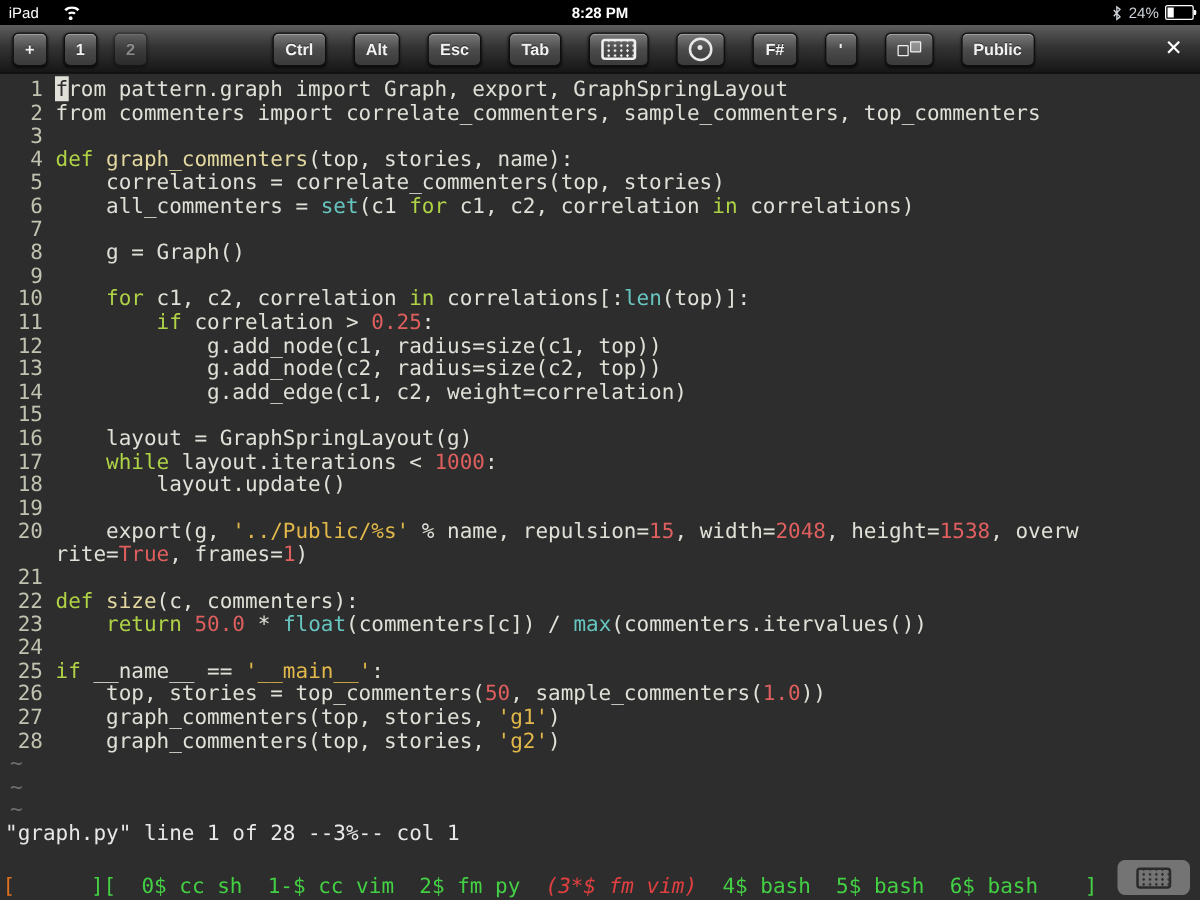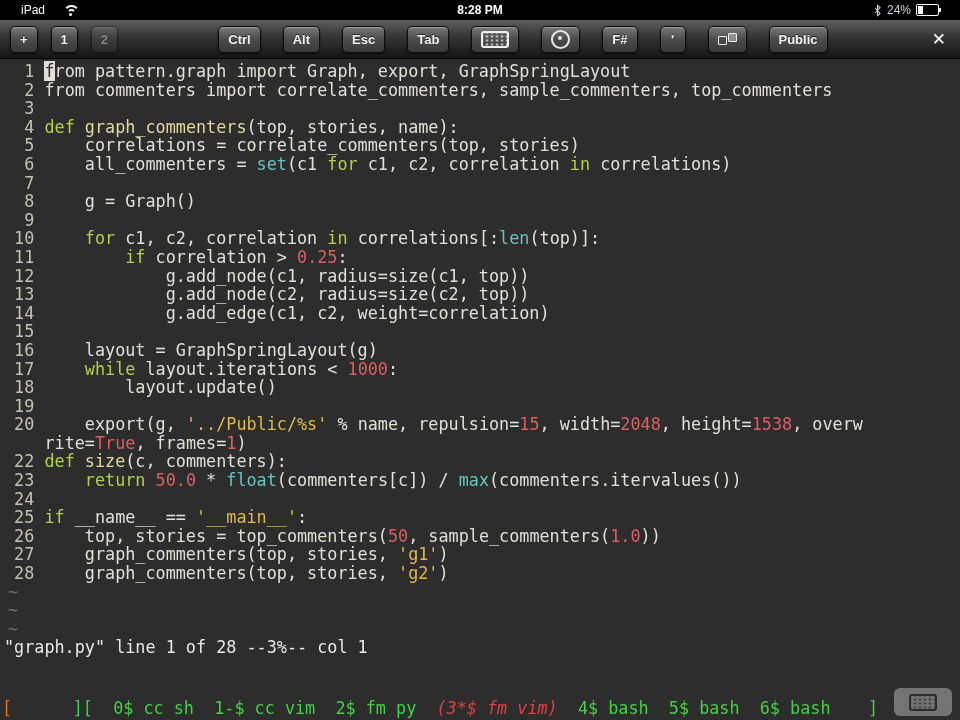--- a/index.html
+++ b/index.html
@@ -1,23 +1,23 @@
 <!DOCTYPE html>
 <html style="--background: #2d2d2d; --plain: #e0e0d8; --keyword: #afd246; --builtin: #67c5c0; --string: #e2b84b; --number: #df5f5f; --funcname: #e3d8a0; --line-number: #c2c2b0; --tilde: #707070; --status: #e8e8e8; --bar-green: #44d044; --bar-red: #e04040; --bar-orange: #df7020;"><head>
 <meta charset="utf-8">
 <style>
   html,body{margin:0;padding:0;background:#000;}
   .screen{position:relative;width:960px;height:720px;overflow:hidden;background:var(--background,#2d2d2d);}
 
   
   .device-bar{position:absolute;top:0;left:0;right:0;height:20px;background:#000;color:#fff;
     font-family:"Liberation Sans",sans-serif;font-size:12px;display:flex;align-items:center;}
-  .db-left{display:flex;align-items:center;gap:17px;padding-left:21px;}
+  .db-left{display:flex;align-items:center;gap:17px;padding-left:7px;}
   .db-time{position:absolute;left:50%;transform:translateX(-50%);font-weight:bold;}
-  .db-right{margin-left:auto;display:flex;align-items:center;gap:5px;padding-right:21px;color:#cfd4da;}
+  .db-right{margin-left:auto;display:flex;align-items:center;gap:5px;padding-right:5px;color:#cfd4da;}
   .wifi{position:relative;display:inline-block;width:15px;height:11px;}
   .wifi::before{content:"";position:absolute;left:0.5px;top:0;width:13px;height:13px;border:2px solid transparent;border-top-color:#fff;border-radius:50%;}
   .wifi::after{content:"";position:absolute;left:4.5px;top:4px;width:5px;height:5px;border:2px solid transparent;border-top-color:#fff;border-radius:50%;}
   .wifi-dot{position:absolute;left:6.5px;top:8.5px;width:3px;height:3px;background:#fff;border-radius:50%;}
   .batt{position:relative;display:inline-block;width:21px;height:10px;border:1px solid #fff;border-radius:2px;}
   .batt::after{content:"";position:absolute;right:-3px;top:2.5px;width:2px;height:4px;background:#fff;border-radius:0 1px 1px 0;}
   .batt-fill{position:absolute;left:1px;top:1px;bottom:1px;width:24%;background:#fff;}
 
   
   .toolbar{position:absolute;top:20px;left:0;right:0;height:39px;
@@ -135,20 +135,21 @@
         <div class="row"><span class="lnum"> 12 </span><span class="tok-p">            g.add_node(c1, radius=size(c1, top))</span></div>
         <div class="row"><span class="lnum"> 13 </span><span class="tok-p">            g.add_node(c2, radius=size(c2, top))</span></div>
         <div class="row"><span class="lnum"> 14 </span><span class="tok-p">            g.add_edge(c1, c2, weight=correlation)</span></div>
         <div class="row"><span class="lnum"> 15 </span></div>
         <div class="row"><span class="lnum"> 16 </span><span class="tok-p">    layout = GraphSpringLayout(g)</span></div>
         <div class="row"><span class="lnum"> 17 </span><span class="tok-p">    </span><span class="tok-k">while</span><span class="tok-p"> layout.iterations &lt; </span><span class="tok-n">1000</span><span class="tok-p">:</span></div>
         <div class="row"><span class="lnum"> 18 </span><span class="tok-p">        layout.update()</span></div>
         <div class="row"><span class="lnum"> 19 </span></div>
         <div class="row"><span class="lnum"> 20 </span><span class="tok-p">    export(g, </span><span class="tok-s">'../Public/%s'</span><span class="tok-p"> % name, repulsion=</span><span class="tok-n">15</span><span class="tok-p">, width=</span><span class="tok-n">2048</span><span class="tok-p">, height=</span><span class="tok-n">1538</span><span class="tok-p">, overw</span></div>
         <div class="row"><span class="lnum">    </span><span class="tok-p">rite=</span><span class="tok-n">True</span><span class="tok-p">, frames=</span><span class="tok-n">1</span><span class="tok-p">)</span></div>
+        <div class="row"><span class="lnum"> 21 </span></div>
         <div class="row"><span class="lnum"> 22 </span><span class="tok-k">def</span><span class="tok-p"> </span><span class="tok-f">size</span><span class="tok-p">(c, commenters):</span></div>
         <div class="row"><span class="lnum"> 23 </span><span class="tok-p">    </span><span class="tok-k">return</span><span class="tok-p"> </span><span class="tok-n">50.0</span><span class="tok-p"> * </span><span class="tok-b">float</span><span class="tok-p">(commenters[c]) / </span><span class="tok-b">max</span><span class="tok-p">(commenters.itervalues())</span></div>
         <div class="row"><span class="lnum"> 24 </span></div>
         <div class="row"><span class="lnum"> 25 </span><span class="tok-k">if</span><span class="tok-p"> __name__ == </span><span class="tok-s">'__main__'</span><span class="tok-p">:</span></div>
         <div class="row"><span class="lnum"> 26 </span><span class="tok-p">    top, stories = top_commenters(</span><span class="tok-n">50</span><span class="tok-p">, sample_commenters(</span><span class="tok-n">1.0</span><span class="tok-p">))</span></div>
         <div class="row"><span class="lnum"> 27 </span><span class="tok-p">    graph_commenters(top, stories, </span><span class="tok-s">'g1'</span><span class="tok-p">)</span></div>
         <div class="row"><span class="lnum"> 28 </span><span class="tok-p">    graph_commenters(top, stories, </span><span class="tok-s">'g2'</span><span class="tok-p">)</span></div>
         <div class="row tilde">~</div>
         <div class="row tilde">~</div>
         <div class="row tilde">~</div>

